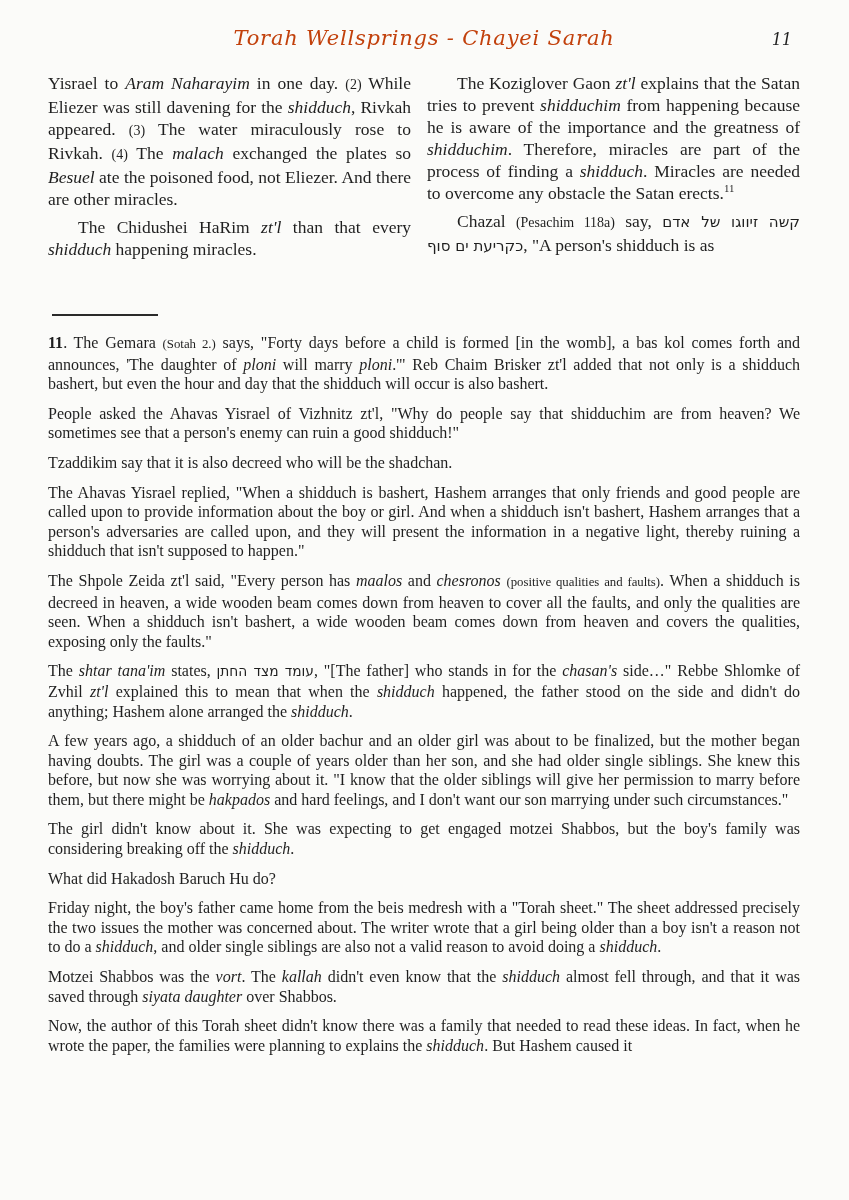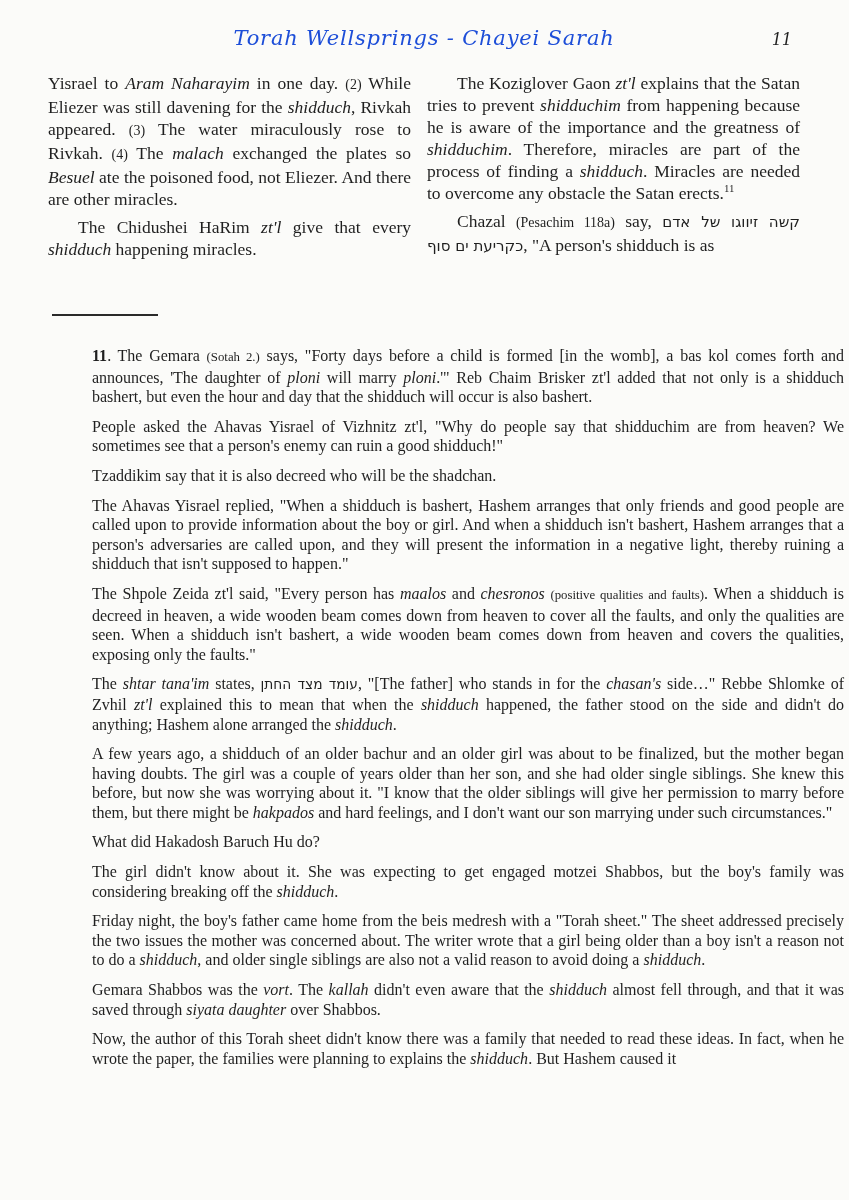--- a/index.html
+++ b/index.html
@@ -23,21 +23,21 @@
     left: 48px;
     width: 752px;
     height: 30px;
   }
   .header-title {
     text-align: center;
     font-style: italic;
     font-family: "DejaVu Serif", serif;
     font-size: 21px;
     letter-spacing: 0.8px;
-    color: #1d4ed8;
+    color: #c2410c;
   }
   .page-number {
     position: absolute;
     right: 8px;
     top: 4px;
     font-style: italic;
     font-family: "DejaVu Serif", serif;
     font-size: 16px;
   }
   .main {
@@ -72,63 +72,62 @@
   .fn-divider {
     position: absolute;
     top: 314px;
     left: 52px;
     width: 106px;
     height: 0;
     border-top: 2px solid #2a2a2a;
   }
   .footnotes {
     position: absolute;
-    top: 346px;
+    top: 333px;
     left: 48px;
     width: 752px;
     text-align: justify;
     font-size: 16px;
     line-height: 19.6px;
-    margin-left: 44px;
   }
   .footnotes .para + .para { margin-top: 10px; }
   i { }
   b { font-weight: bold; }
 </style>
 </head>
 <body>
 
 <div class="page" style="--ink: #1f1f1f; --paper: #fbfbf9;">
 
   <div class="header">
     <div class="header-title">Torah Wellsprings - Chayei Sarah</div>
     <div class="page-number">11</div>
   </div>
 
   <div class="main">
     <div class="col col-left">
         <p class="para"><span>Yisrael to </span><i>Aram Naharayim</i><span> in one day. </span><span class="sm">(2)</span><span> While Eliezer was still davening for the </span><i>shidduch</i><span>, Rivkah appeared. </span><span class="sm">(3)</span><span> The water miraculously rose to Rivkah. </span><span class="sm">(4)</span><span> The </span><i>malach</i><span> exchanged the plates so </span><i>Besuel</i><span> ate the poisoned food, not Eliezer. And there are other miracles.</span></p>
-        <p class="para indent"><span>The Chidushei HaRim </span><i>zt'l</i><span> give that every </span><i>shidduch</i><span> happening miracles.</span></p>
+        <p class="para indent"><span>The Chidushei HaRim </span><i>zt'l</i><span> than that every </span><i>shidduch</i><span> happening miracles.</span></p>
       </div>
     <div class="col col-right">
         <p class="para indent"><span>The Koziglover Gaon </span><i>zt'l</i><span> explains that the Satan tries to prevent </span><i>shidduchim</i><span> from happening because he is aware of the importance and the greatness of </span><i>shidduchim</i><span>. Therefore, miracles are part of the process of finding a </span><i>shidduch</i><span>. Miracles are needed to overcome any obstacle the Satan erects.</span><sup>11</sup></p>
         <p class="para indent"><span>Chazal </span><span class="sm">(Pesachim 118a)</span><span> say, </span><span class="he" dir="rtl">קשה זיווגו של אדם כקריעת ים סוף</span><span>, "A person's shidduch is as</span></p>
       </div>
   </div>
 
   <div class="fn-divider"></div>
 
   <div class="footnotes">
       <p class="para"><b>11</b><span>. The Gemara </span><span class="sm">(Sotah 2.)</span><span> says, "Forty days before a child is formed [in the womb], a bas kol comes forth and announces, 'The daughter of </span><i>ploni</i><span> will marry </span><i>ploni</i><span>.'" Reb Chaim Brisker zt'l added that not only is a shidduch bashert, but even the hour and day that the shidduch will occur is also bashert.</span></p>
       <p class="para"><span>People asked the Ahavas Yisrael of Vizhnitz zt'l, "Why do people say that shidduchim are from heaven? We sometimes see that a person's enemy can ruin a good shidduch!"</span></p>
       <p class="para"><span>Tzaddikim say that it is also decreed who will be the shadchan.</span></p>
       <p class="para"><span>The Ahavas Yisrael replied, "When a shidduch is bashert, Hashem arranges that only friends and good people are called upon to provide information about the boy or girl. And when a shidduch isn't bashert, Hashem arranges that a person's adversaries are called upon, and they will present the information in a negative light, thereby ruining a shidduch that isn't supposed to happen."</span></p>
       <p class="para"><span>The Shpole Zeida zt'l said, "Every person has </span><i>maalos</i><span> and </span><i>chesronos</i><span> </span><span class="sm">(positive qualities and faults)</span><span>. When a shidduch is decreed in heaven, a wide wooden beam comes down from heaven to cover all the faults, and only the qualities are seen. When a shidduch isn't bashert, a wide wooden beam comes down from heaven and covers the qualities, exposing only the faults."</span></p>
       <p class="para"><span>The </span><i>shtar tana'im</i><span> states, </span><span class="he" dir="rtl">עומד מצד החתן</span><span>, "[The father] who stands in for the </span><i>chasan's</i><span> side…" Rebbe Shlomke of Zvhil </span><i>zt'l</i><span> explained this to mean that when the </span><i>shidduch</i><span> happened, the father stood on the side and didn't do anything; Hashem alone arranged the </span><i>shidduch</i><span>.</span></p>
       <p class="para"><span>A few years ago, a shidduch of an older bachur and an older girl was about to be finalized, but the mother began having doubts. The girl was a couple of years older than her son, and she had older single siblings. She knew this before, but now she was worrying about it. "I know that the older siblings will give her permission to marry before them, but there might be </span><i>hakpados</i><span> and hard feelings, and I don't want our son marrying under such circumstances."</span></p>
+      <p class="para"><span>The girl didn't know about it. She was expecting to get engaged motzei Shabbos, but the boy's family was considering breaking off the </span><i>shidduch</i><span>.</span></p>
       <p class="para"><span>What did Hakadosh Baruch Hu do?</span></p>
-      <p class="para"><span>The girl didn't know about it. She was expecting to get engaged motzei Shabbos, but the boy's family was considering breaking off the </span><i>shidduch</i><span>.</span></p>
       <p class="para"><span>Friday night, the boy's father came home from the beis medresh with a "Torah sheet." The sheet addressed precisely the two issues the mother was concerned about. The writer wrote that a girl being older than a boy isn't a reason not to do a </span><i>shidduch</i><span>, and older single siblings are also not a valid reason to avoid doing a </span><i>shidduch</i><span>.</span></p>
-      <p class="para"><span>Gemara Shabbos was the </span><i>vort</i><span>. The </span><i>kallah</i><span> didn't even aware that the </span><i>shidduch</i><span> almost fell through, and that it was saved through </span><i>siyata daughter</i><span> over Shabbos.</span></p>
+      <p class="para"><span>Motzei Shabbos was the </span><i>vort</i><span>. The </span><i>kallah</i><span> didn't even know that the </span><i>shidduch</i><span> almost fell through, and that it was saved through </span><i>siyata daughter</i><span> over Shabbos.</span></p>
       <p class="para"><span>Now, the author of this Torah sheet didn't know there was a family that needed to read these ideas. In fact, when he wrote the paper, the families were planning to explains the </span><i>shidduch</i><span>. But Hashem caused it</span></p>
     </div>
 
 </div>
 
 </body></html>

